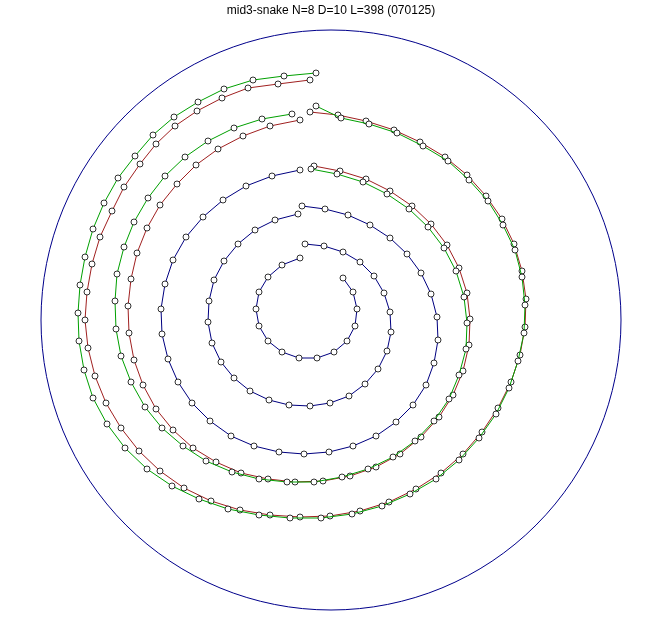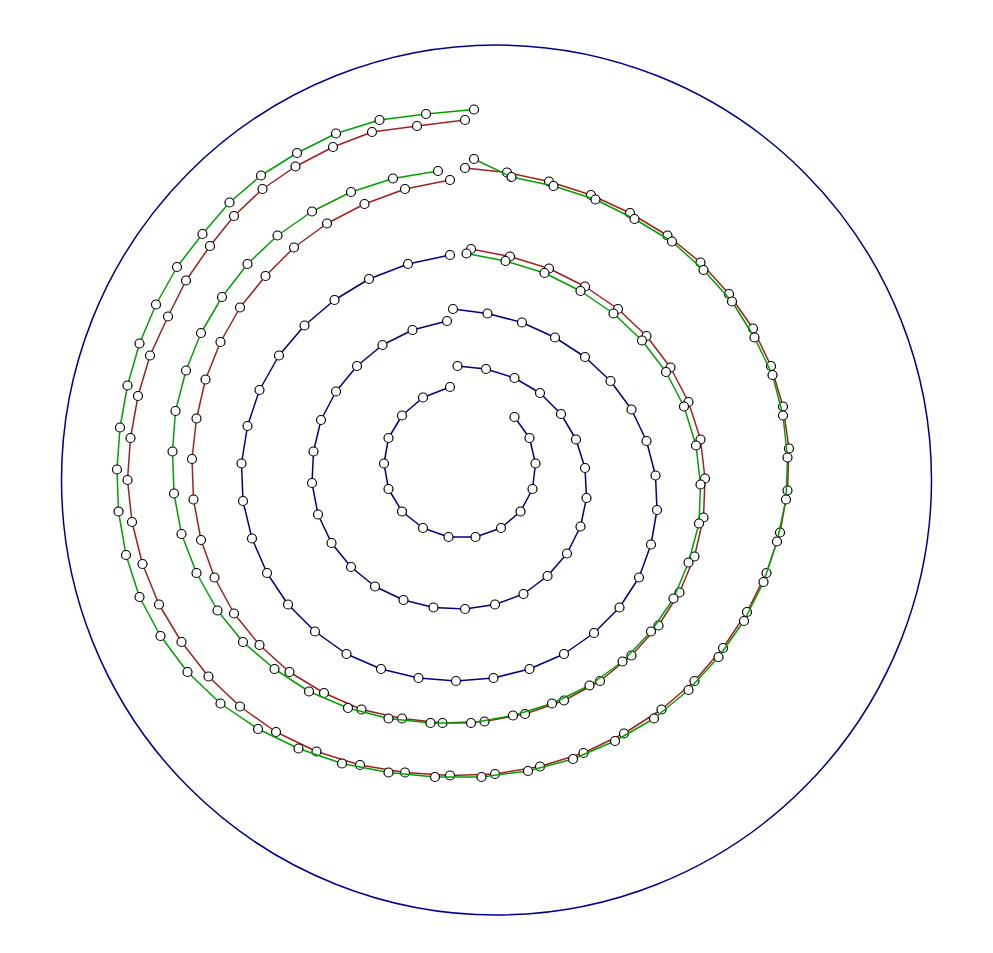--- a/index.html
+++ b/index.html
@@ -10,20 +10,21 @@
     font-size:12px;color:#000;letter-spacing:0px;
   }
   #plot{position:absolute;left:0;top:18px;width:662px;height:617px;}
   svg{display:block;}
 </style>
 </head>
 <body>
 
 <div id="root">
 
+  <div id="title">mid3-snake N=8 D=10 L=398 (070125)</div>
 
   <div id="plot">
     <svg id="svg" width="662" height="617" viewBox="0 0 662 617">
         <circle cx="331" cy="302" r="290" fill="none" stroke="#00008b" stroke-width="1"></circle>
         <g>
           <polyline points="310,62 278,66 248,70 222,80 197,93 175,108 156,126 140,146 124,169 112,193 100,219 92,246 87,274 85,302 88,330 95,358 106,385 121,410 139,433 160,453 184,470 211,483 240,492 270,497 300,499 330,498 360,493 389,484 416,471 441,455 463,436 482,414 498,390 511,364 520,337 525,309 526,281 522,253 514,226 502,201 486,178 467,157 445,139 420,124 394,112 366,103 338,97 310,94" fill="none" stroke="#a02020" stroke-width="1" stroke-linejoin="round" stroke-linecap="round"></polyline>
           <circle cx="310" cy="62" r="3" fill="#ffffff" stroke="#000000" stroke-width="0.8"></circle>
           <circle cx="278" cy="66" r="3" fill="#ffffff" stroke="#000000" stroke-width="0.8"></circle>
           <circle cx="248" cy="70" r="3" fill="#ffffff" stroke="#000000" stroke-width="0.8"></circle>
           <circle cx="222" cy="80" r="3" fill="#ffffff" stroke="#000000" stroke-width="0.8"></circle>

